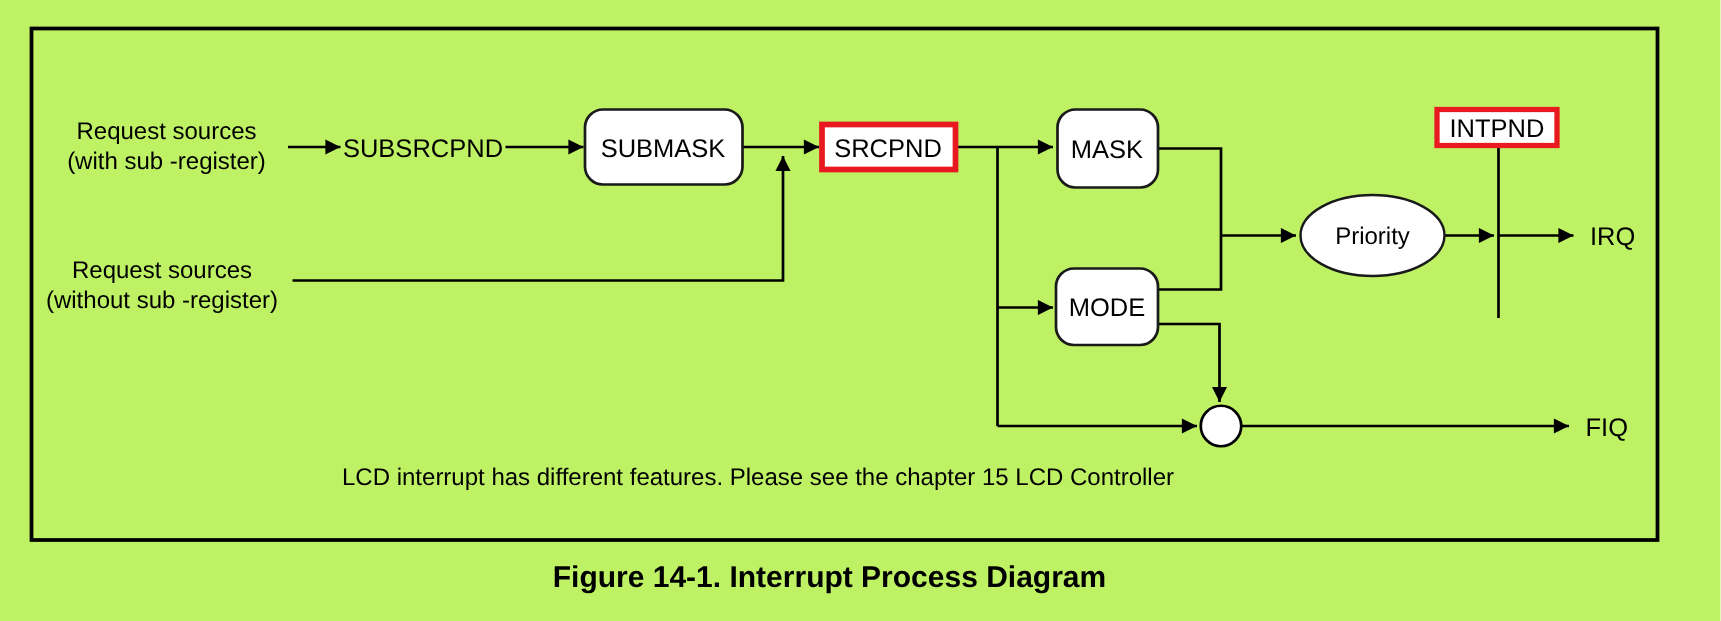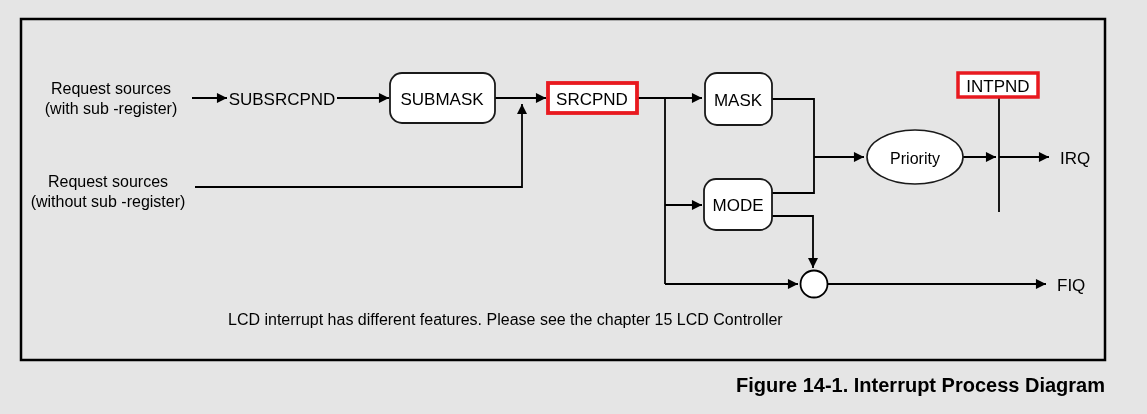--- a/index.html
+++ b/index.html
@@ -5,38 +5,38 @@
   html, body {
     margin: 0;
     padding: 0;
     background: #ffffff;
     font-family: "Liberation Sans", sans-serif;
   }
   .page {
     position: relative;
     width: 1147px;
     height: 414px;
-    background: #e5e5e5;
+    background: #bef264;
     overflow: hidden;
   }
   svg text {
     fill: #000000;
     font-family: "Liberation Sans", sans-serif;
   }
   .node-label { font-size: 17px; }
   .src-label  { font-size: 16px; }
   .out-label  { font-size: 17px; }
   .prio-label { font-size: 16px; }
   .note-text  { font-size: 16px; }
   .caption {
     position: absolute;
-    left: 21px;
+    left: 11px;
     top: 374px;
     width: 1084px;
-    text-align: right;
+    text-align: center;
     font-size: 20px;
     font-weight: bold;
     color: #000000;
   }
 </style>
 </head>
 <body>
 
 <div class="page">
 

